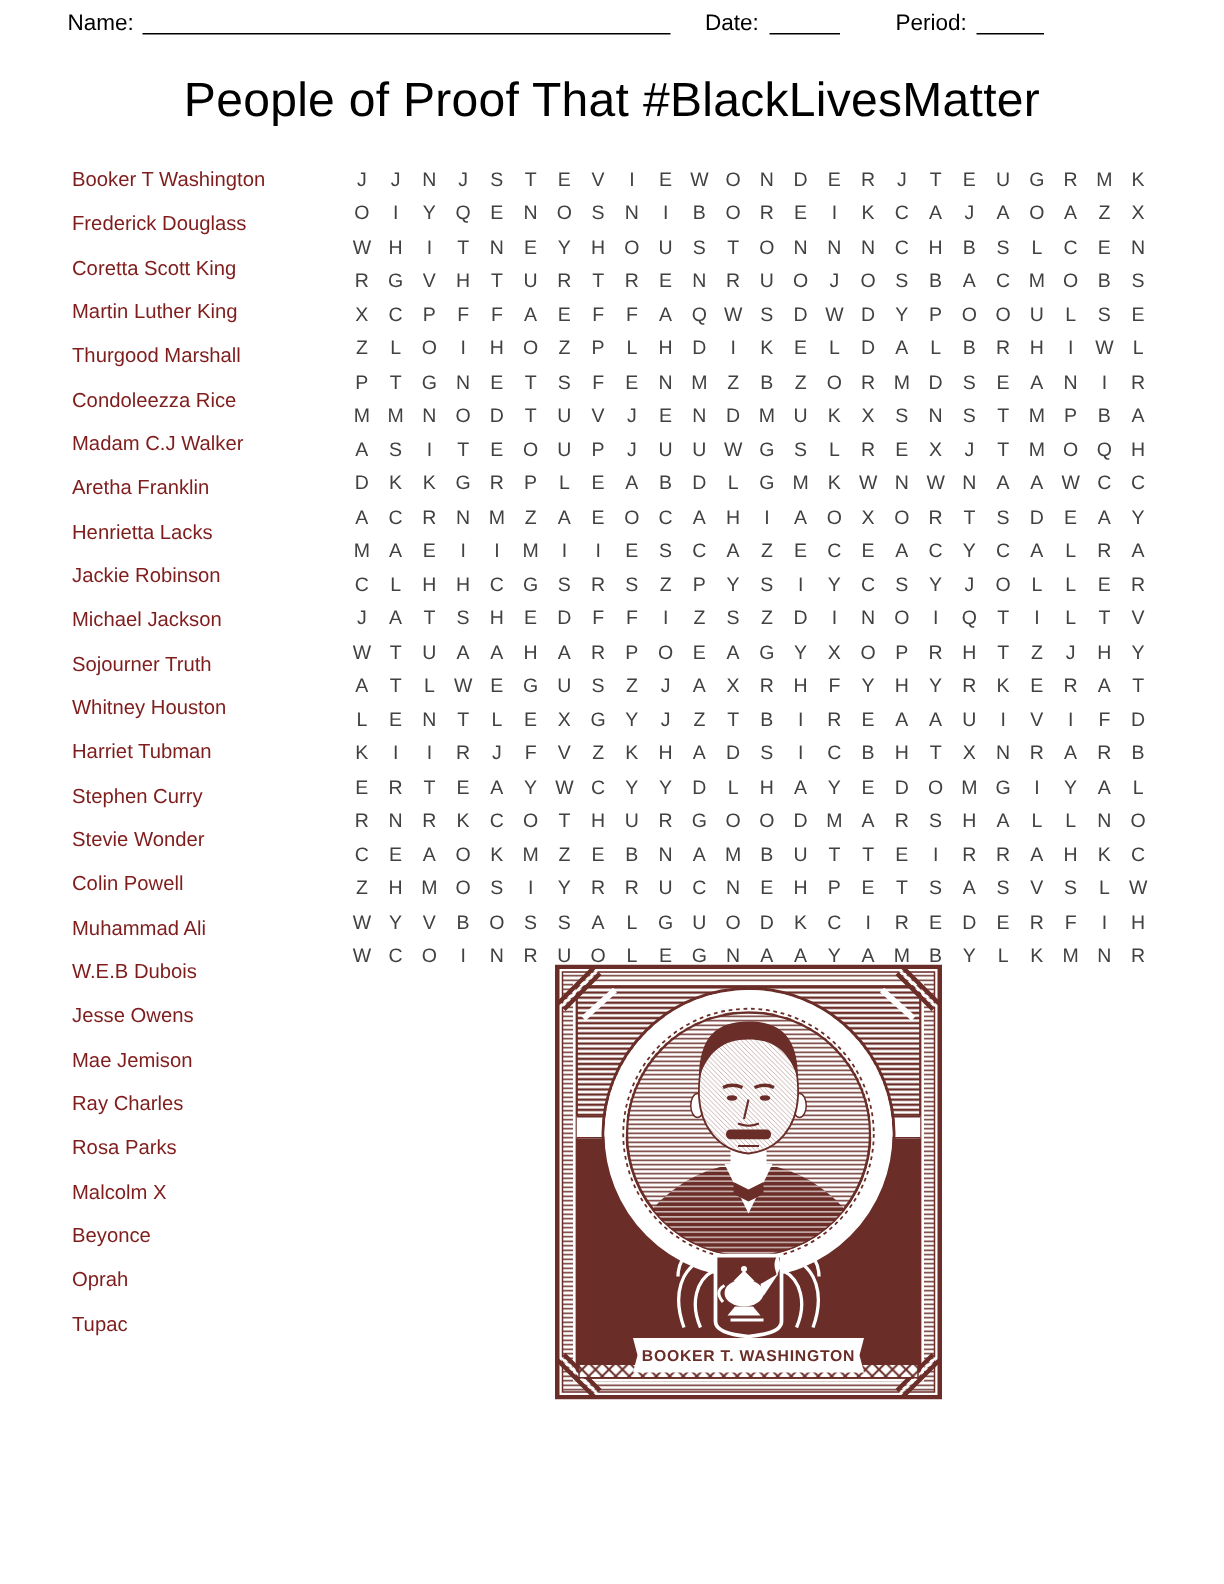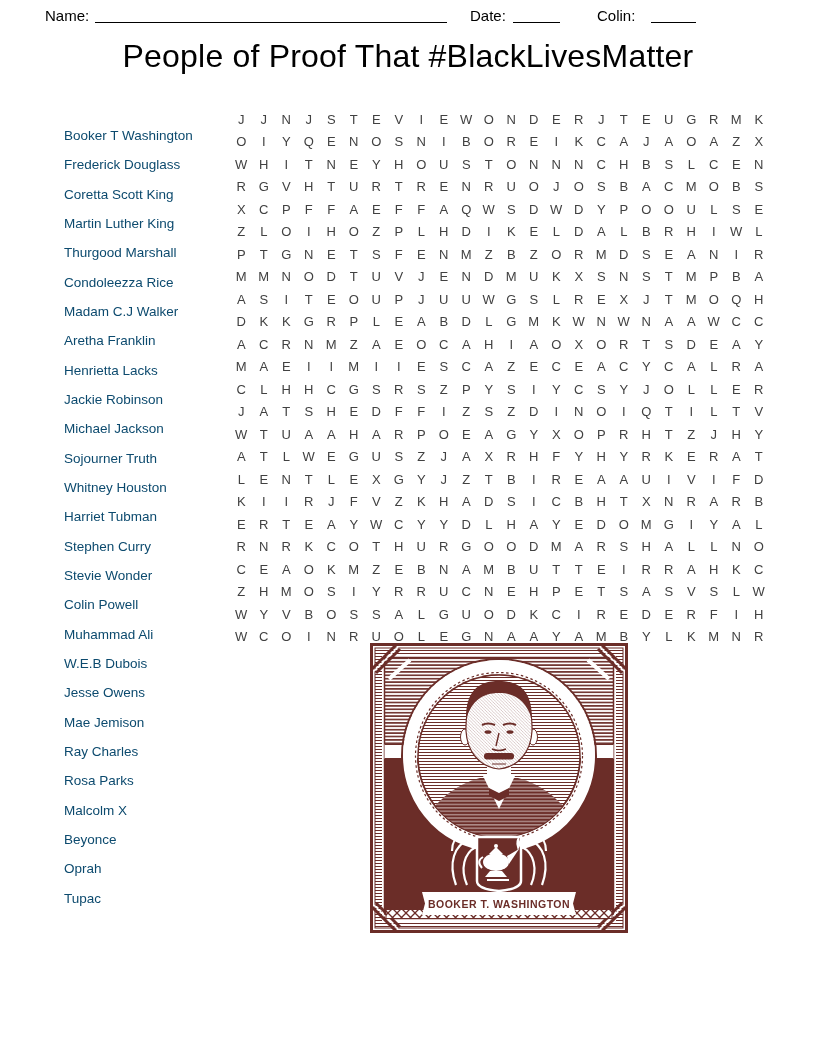--- a/index.html
+++ b/index.html
@@ -14,27 +14,27 @@
   .hdr .lbl { position:absolute; top:3px; }
   .lbl-name   { left:45px;text-align:center; }
   .lbl-date   { left:470px; }
   .lbl-period { left:597px; }
   .blank { position:absolute; top:2px; height:16px; border-bottom:1.4px solid #000; }
   .line-name   { left:95px;  width:352px; }
   .line-date   { left:513px; width:47px; }
   .line-period { left:651px; width:45px; }
   
   .title {
-    position:absolute; top:38px; left:0; width:816px;
+    position:absolute; top:48px; left:0; width:816px;
     text-align:center; font-size:32px; letter-spacing:0.2px; color:#000;
   }
   
   .words {
-    position:absolute; left:48px; top:105px; margin:16px; padding:0;
-    list-style:none; font-size:13.5px; color:#0c4a6e;
+    position:absolute; left:48px; top:105px; margin:0; padding:0;
+    list-style:none; font-size:13.5px; color:#7f1d1d;
   }
   .words li { height:29.33px; line-height:29.33px; white-space:nowrap; }
   
   .grid {
     position:absolute; left:230px; top:108.7px;
     display:grid; grid-template-columns:repeat(24, 22.5px);
     grid-auto-rows:22.5px;
   }
   .grid span {
     display:block; width:22.5px; height:22.5px; line-height:22.5px;
@@ -53,21 +53,21 @@
 </head>
 <body>
 
 <div class="page">
 
   <div class="hdr">
     <span class="lbl lbl-name">Name:</span>
     <span class="blank line-name"></span>
     <span class="lbl lbl-date">Date:</span>
     <span class="blank line-date"></span>
-    <span class="lbl lbl-period">Colin:</span>
+    <span class="lbl lbl-period">Period:</span>
     <span class="blank line-period"></span>
   </div>
 
   <div class="title">People of Proof That #BlackLivesMatter</div>
 
   <ul class="words">
       <li>Booker T Washington</li>
       <li>Frederick Douglass</li>
       <li>Coretta Scott King</li>
       <li>Martin Luther King</li>

